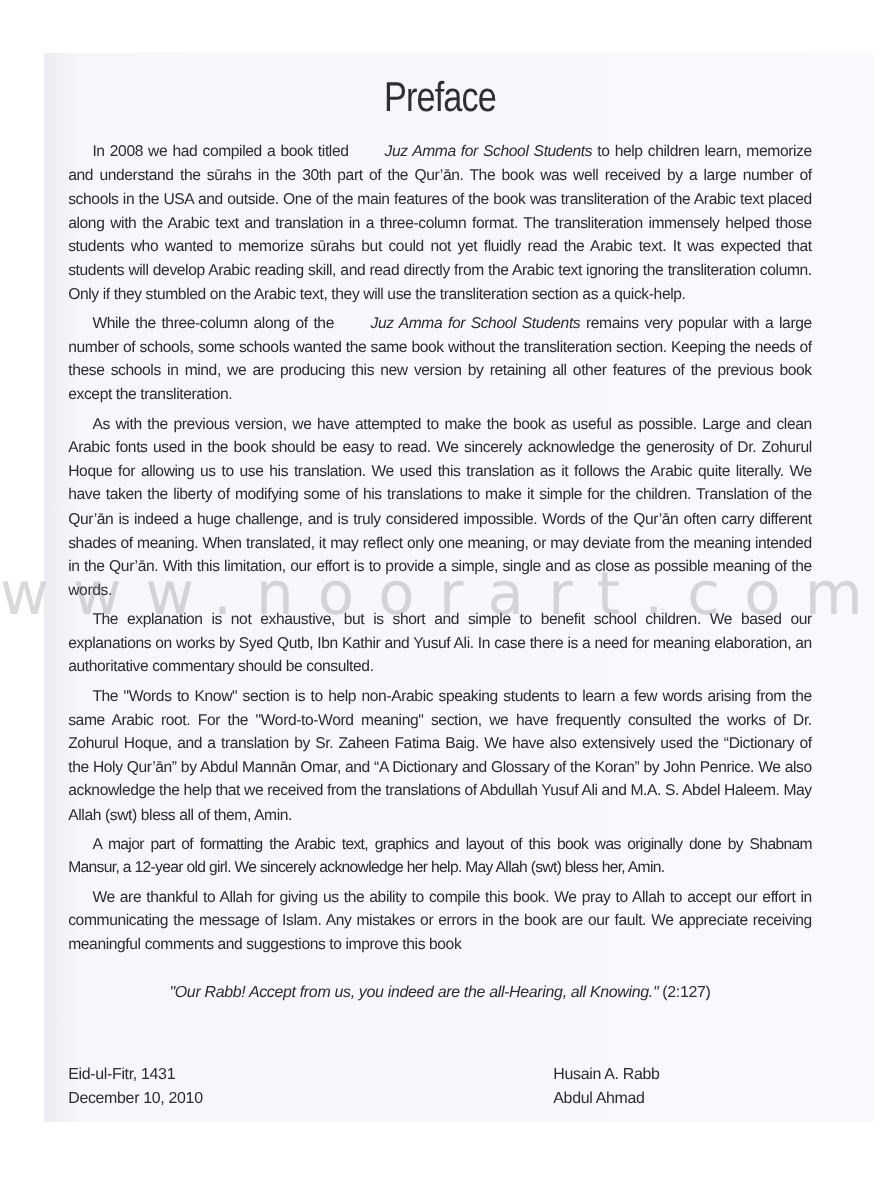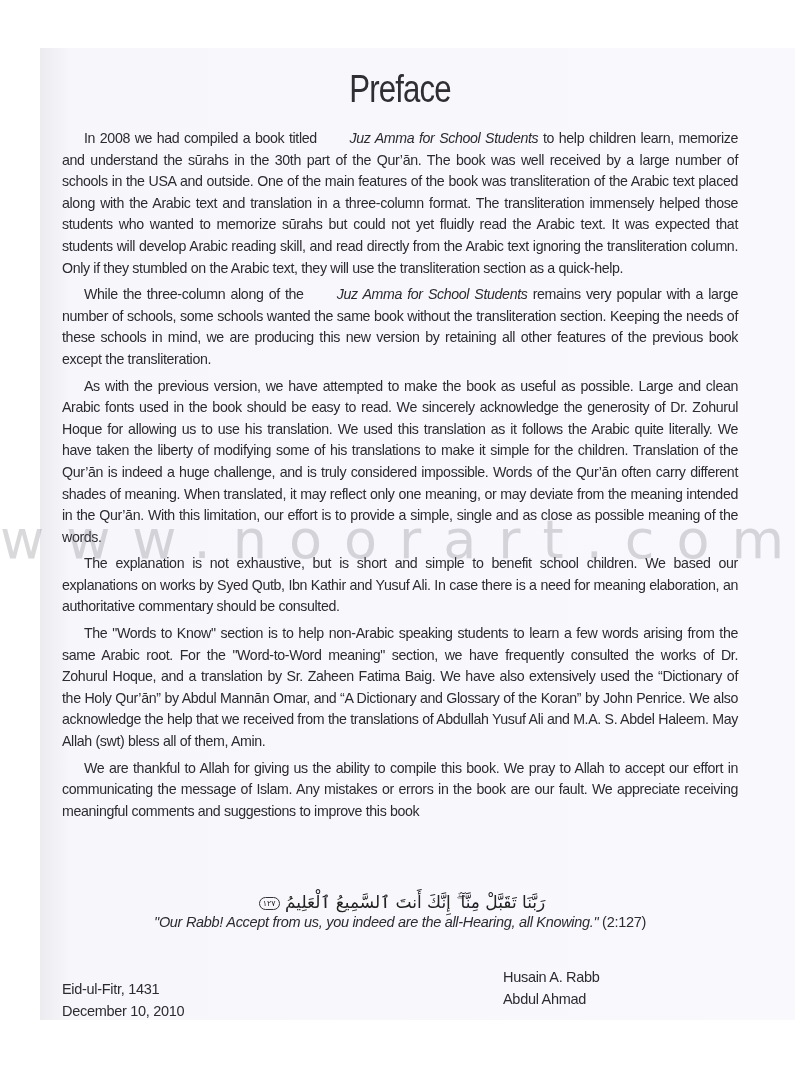--- a/index.html
+++ b/index.html
@@ -101,21 +101,20 @@
     font-style: italic;
   }
   .sig-left {
     position: absolute;
     left: 62px;
     top: 966px;
     font-size: 14.5px;
     line-height: 22px;
     color: #2b2b30;
     letter-spacing: -0.3px;
-    margin-top: 12px;
   }
   .sig-right {
     position: absolute;
     left: 503px;
     top: 966px;
     font-size: 14.5px;
     line-height: 22px;
     color: #2b2b30;
     letter-spacing: -0.3px;
   }
@@ -127,30 +126,27 @@
 <div class="page"></div>
 
 <h1 class="title" style="margin:0;font-weight:normal;">Preface</h1>
 
 <div class="body-text">
   <p><span>In 2008 we had compiled a book titled </span><em>Juz Amma for School Students</em><span> to help children learn, memorize and understand the sūrahs in the 30th part of the Qur’ān.  The book was well received by a large number of schools in the USA and outside. One of the main features of the book was transliteration of the Arabic text placed along with the Arabic text and translation in a three-column format.  The transliteration immensely helped those students who wanted to memorize sūrahs but could not yet fluidly read the Arabic text. It was expected that students will develop Arabic reading skill, and read directly from the Arabic text ignoring the transliteration column. Only if they stumbled on the Arabic text, they will use the transliteration section as a quick-help.</span></p>
   <p><span>While the three-column along of the </span><em>Juz Amma for School Students</em><span> remains very popular with a large number of schools, some schools wanted the same book without the transliteration section. Keeping the needs of these schools in mind, we are producing this new version by retaining all other features of the previous book except the transliteration.</span></p>
   <p>As with the previous version, we have attempted to make the book as useful as possible. Large and clean Arabic fonts used in the book should be easy to read. We sincerely acknowledge the generosity of Dr. Zohurul Hoque for allowing us to use his translation. We used this translation as it follows the Arabic quite literally. We have taken the liberty of modifying some of his translations to make it simple for the children. Translation of the Qur’ān is indeed a huge challenge, and is truly considered impossible. Words of the Qur’ān often carry different shades of meaning. When translated, it may reflect only one meaning, or may deviate from the meaning intended in the Qur’ān. With this limitation, our effort is to provide a simple, single and as close as possible meaning of the words.</p>
   <p>The explanation is not exhaustive, but is short and simple to benefit school children. We based our explanations on works by Syed Qutb, Ibn Kathir and Yusuf Ali. In case there is a need for meaning elaboration, an authoritative commentary should be consulted.</p>
   <p>The "Words to Know" section is to help non-Arabic speaking students to learn a few words arising from the same Arabic root. For the "Word-to-Word meaning" section, we have frequently consulted the works of Dr. Zohurul Hoque, and a translation by Sr. Zaheen Fatima Baig. We have also extensively used the “Dictionary of the Holy Qur’ān” by Abdul Mannān Omar, and “A Dictionary and Glossary of the Koran” by John Penrice. We also acknowledge the help that we received from the translations of Abdullah Yusuf Ali and M.A. S. Abdel Haleem. May Allah (swt) bless all of them, Amin.</p>
+  <p style="letter-spacing:-0.6px;">A major part of formatting the Arabic text, graphics and layout of this book was originally done by Shabnam Mansur, a 12-year old girl. We sincerely acknowledge her help. May Allah (swt) bless her, Amin.</p>
   <p>We are thankful to Allah for giving us the ability to compile this book. We pray to Allah to accept our effort in communicating the message of Islam. Any mistakes or errors in the book are our fault. We appreciate receiving meaningful comments and suggestions to improve this book</p>
 </div>
 
 <div class="watermark">www.noorart.com</div>
 
 <div class="verse">
-  <div class="verse-arabic">
-    <span>رَبَّنَا تَقَبَّلْ مِنَّآ ۖ إِنَّكَ أَنتَ ٱلسَّمِيعُ ٱلْعَلِيمُ</span>
-    <span class="ayah-marker">١٢٧</span>
-  </div>
   <div class="verse-translation">
     <em>"Our Rabb! Accept from us, you indeed are the all-Hearing, all Knowing."</em>
     <span>(2:127)</span>
   </div>
 </div>
 
 <div class="sig-left">
   <div>Eid-ul-Fitr, 1431</div>
   <div>December 10, 2010</div>
 </div>

